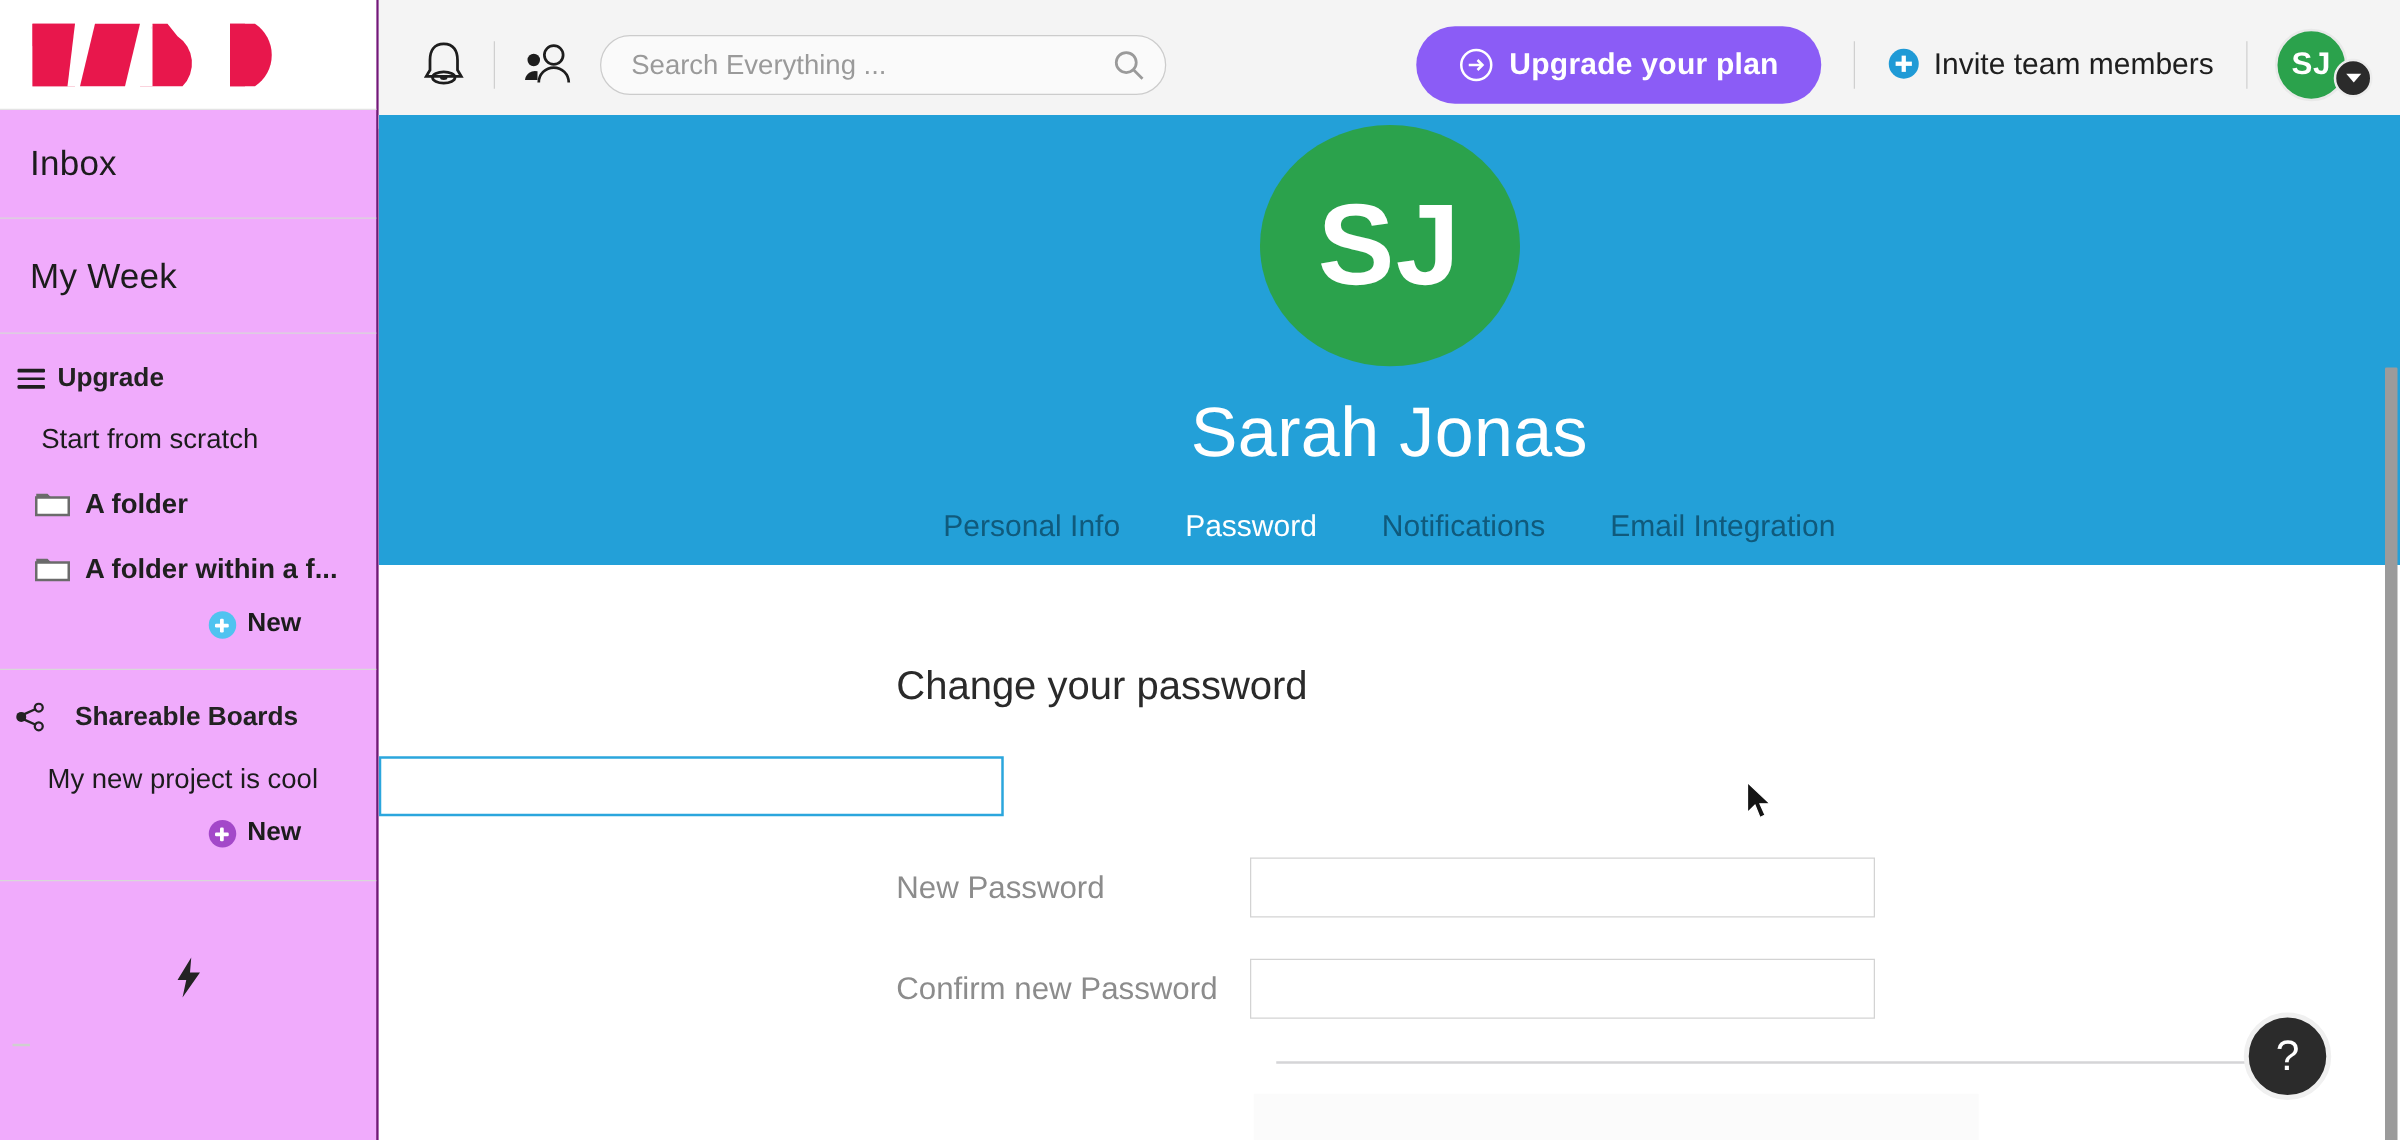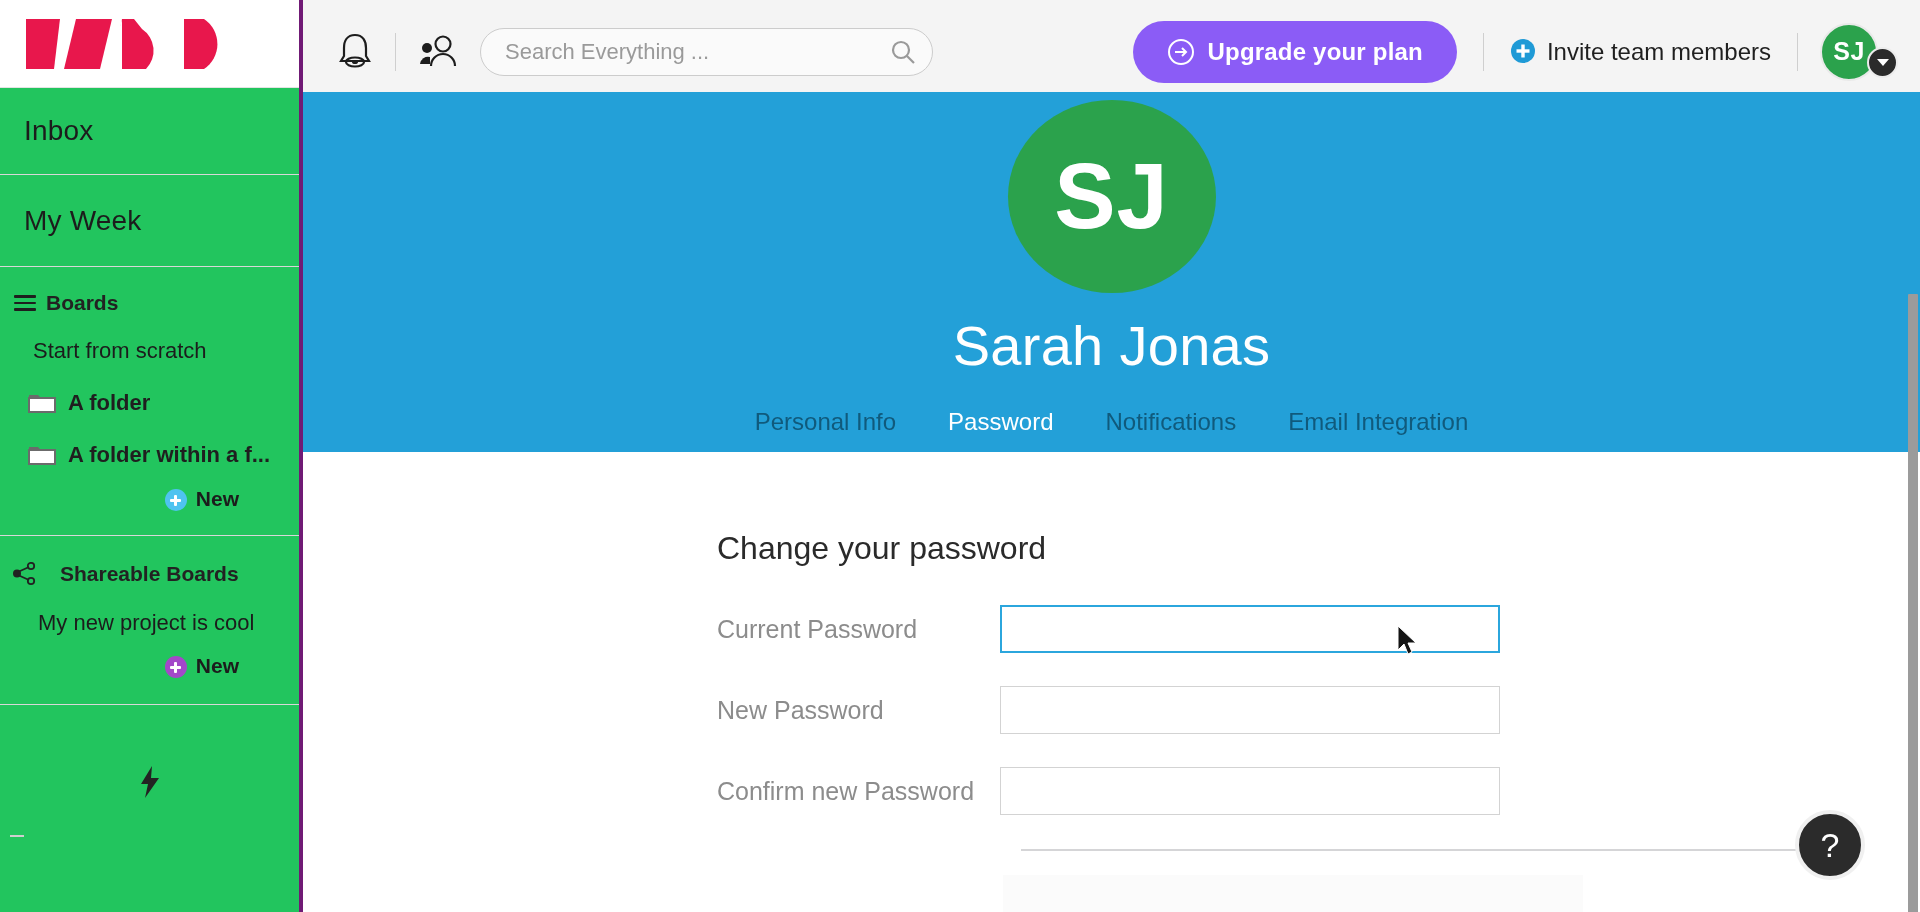--- a/index.html
+++ b/index.html
@@ -8,22 +8,22 @@
     overflow: hidden;
     font-family: "Liberation Sans", sans-serif;
     background: #ffffff;
   }
   #app { position: relative; width: 1920px; height: 912px; }
 
   
   .sidebar {
     position: absolute; left: 0; top: 0;
     width: 303px; height: 912px;
-    background: #22c55e;
-    border-right: 4px solid #701a75;
+    background: #f0abfc;
+    border-right: 2px solid #701a75;
     display: flex; flex-direction: column;
   }
   .logo-wrap {
     height: 88px; background: #ffffff;
     display: flex; align-items: center; justify-content: flex-start;
     padding-left: 22px;
     border-bottom: 1px solid #e3e3e3;
   }
   .logo-mark { display:block; }
 
@@ -272,21 +272,21 @@
       </div>
     </div>
 
     <div class="side-sec boards-block">
       <div class="boards-head">
         <span class="hamburger">
             <i></i>
             <i></i>
             <i></i>
           </span>
-        <span>Boards</span>
+        <span>Upgrade</span>
       </div>
 
       <div class="board-row plain">
         <span>Start from scratch</span>
       </div>
 
       <div class="board-row bold">
         <svg class="folder-ico" width="28" height="22" viewBox="0 0 28 22">
           <path d="M1 3 h9 l3 3 h14 v3 H1 z" fill="#6b6b6b"></path>
           <path d="M1 6 h26 v14 H1 z" fill="#ffffff" stroke="#6b6b6b" stroke-width="2"></path>
@@ -424,21 +424,20 @@
         <button class="tab">
           <span>Email Integration</span>
         </button>
       </nav>
     </section>
 
     <section class="form-area">
       <h2 class="form-title">Change your password</h2>
 
       <div class="frow">
-        <label class="flabel">Current Password</label>
         <input class="finput focused" type="password" value="" style="">
       </div>
 
       <div class="frow">
         <label class="flabel">New Password</label>
         <input class="finput" type="password" value="" style="">
       </div>
 
       <div class="frow">
         <label class="flabel">Confirm new Password</label>

